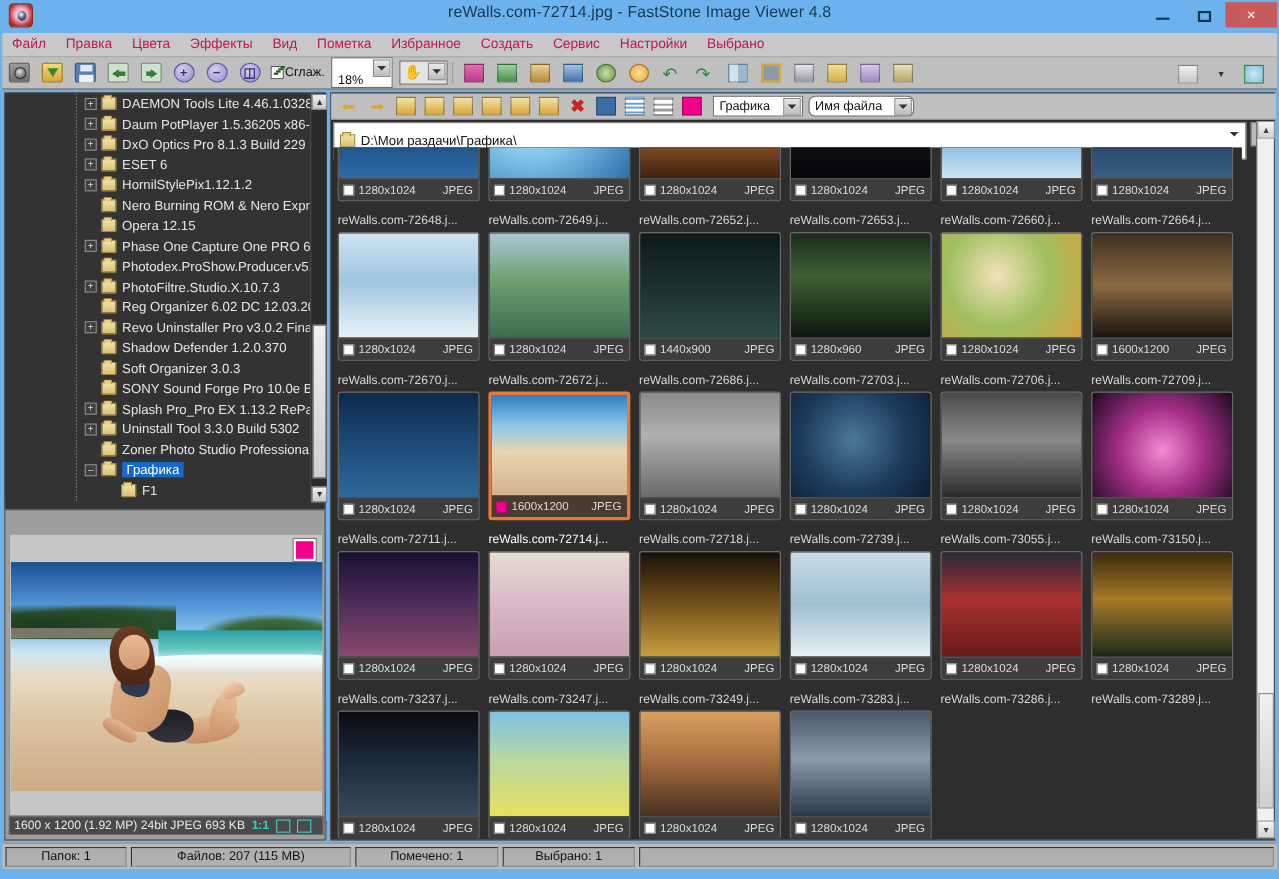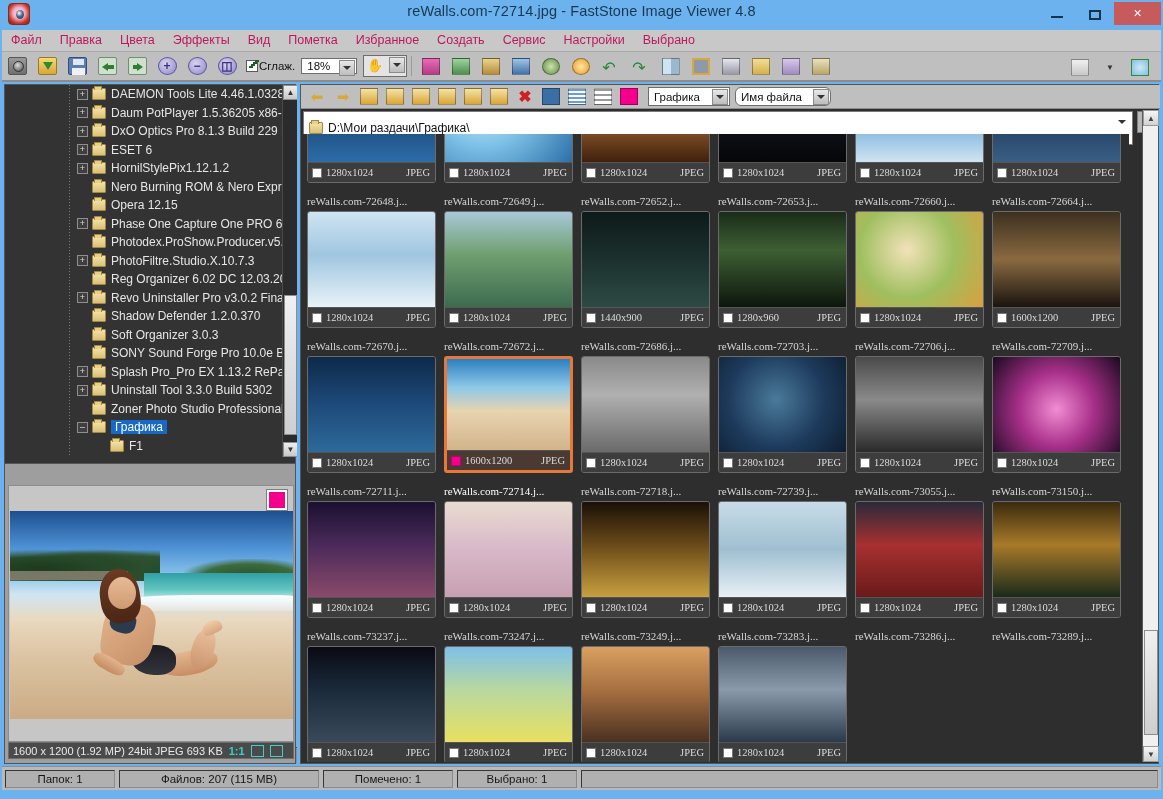--- a/index.html
+++ b/index.html
@@ -92,22 +92,22 @@
   .ico-arrowR::after{content:"";position:absolute;right:3px;top:5px;width:0;height:0;
      border-top:4px solid transparent;border-bottom:4px solid transparent;border-left:6px solid #2e7d32;}
   .ico-arrowR::before{content:"";position:absolute;left:4px;top:7px;width:7px;height:4px;background:#2e7d32;}
   .ico-circ{border-radius:50%;background:radial-gradient(circle at 40% 35%,#d8d4ef,#8f86c9);border:1px solid #5d54a0;
     color:#3b3180;font-size:12px;line-height:16px;text-align:center;font-weight:bold;}
   .smooth-wrap { display:flex; align-items:center; gap:1px; margin-left:4px; font-size:11.5px; color:#111;}
   .cb { width:12px;height:12px;background:#fff;border:1px solid #5a5a5a;position:relative;}
   .cb.on::after{content:"";position:absolute;left:2px;top:5px;width:4px;height:2px;background:#1b5e20;
     box-shadow:2px -2px 0 #1b5e20,4px -4px 0 #1b5e20,6px -6px 0 #1b5e20;}
   .zoom-combo{
-    margin-left:6px; height:16px; width:56px; background:#fff;border:1px solid #6d6d6d;
-    display:flex;align-items:center;font-size:11.5px;color:#111;position:relative;
+    margin-left:6px; height:28px; width:56px; background:#fff;border:1px solid #6d6d6d;
+    display:flex;align-items:flex-end;font-size:11.5px;color:#111;position:relative;
   }
   .zoom-combo span{padding-left:5px;}
   .combo-btn{
     position:absolute;right:1px;top:1px;width:16px;height:16px;background:linear-gradient(#e8e8e8,#bdbdbd);
     border:1px solid #8a8a8a;display:flex;align-items:center;justify-content:center;
   }
   .combo-btn::after{content:"";width:0;height:0;border-left:4px solid transparent;border-right:4px solid transparent;border-top:4px solid #333;}
   .hand-combo{
     margin-left:6px;height:22px;width:44px;background:#e4e4e4;border:1px solid #6d6d6d;position:relative;display:flex;
   }
@@ -653,21 +653,21 @@
     </div>
 
     <div class="addr-bar">
       <div class="addr-folder"></div>
       <span>D:\Мои раздачи\Графика\</span>
       <div class="addr-dd"></div>
     </div>
     <div class="paste-btn"></div>
 
     <div class="thumbs">
-      <div id="thumb-grid" style="margin-top: -72px; font-family: Liberation Serif, serif;">
+      <div id="thumb-grid" style="margin-top: -72px;">
           <div class="thumb-row">
             <div class="thumb">
               <div class="thumb-frame">
                 <div class="thumb-pic">
                   <div class="art" style="background: linear-gradient(rgb(13, 31, 58), rgb(27, 74, 122) 55%, rgb(45, 108, 168));"></div>
                 </div>
                 <div class="thumb-meta">
                   <div class="t-cb"></div>
                   <span class="t-dim">1280x1024</span>
                   <span class="t-fmt">JPEG</span>

